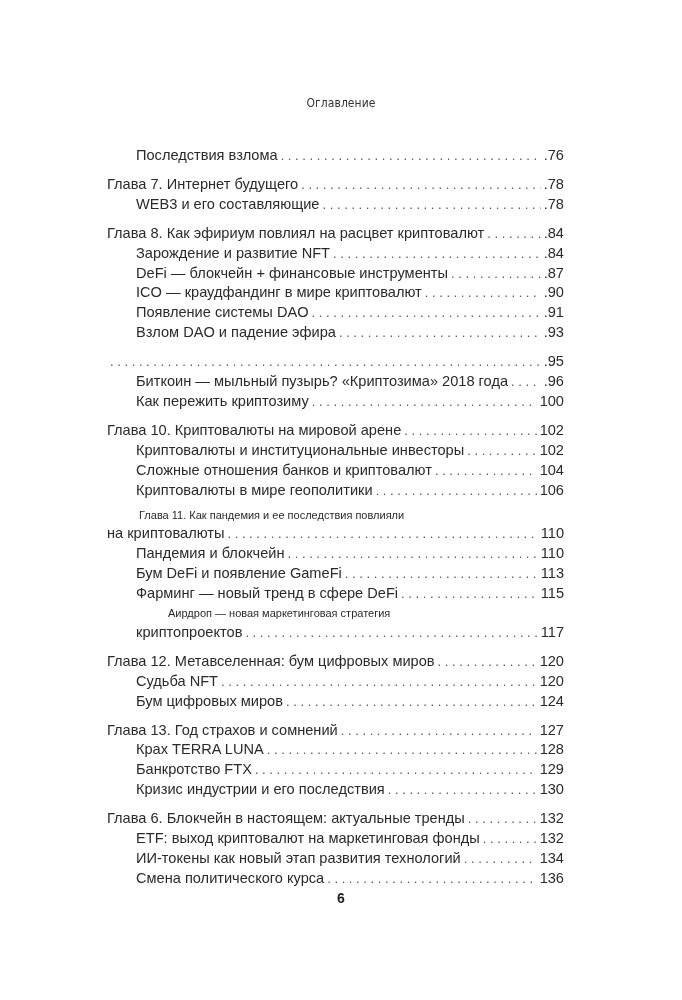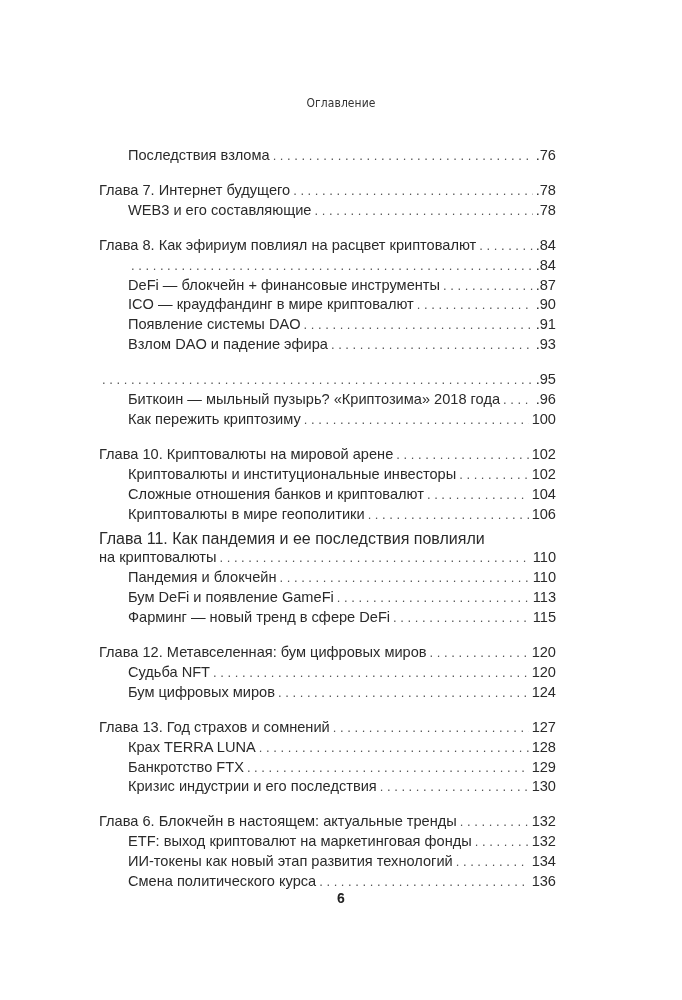--- a/index.html
+++ b/index.html
@@ -23,32 +23,32 @@
     text-align: center;
     font-family: "DejaVu Sans", sans-serif;
     font-size: 12.5px;
     letter-spacing: 0.1px;
     color: #333;
     transform: scaleX(0.86);
   }
   .toc {
     position: absolute;
     top: 146px;
-    left: 99px;
+    left: 107px;
     width: 457px;
   }
   .entry {
     position: relative;
     font-size: 14.6px;
     line-height: 18.9px;
     display: flex;
     align-items: baseline;
   }
   .entry.chapter {
-    margin-top: 15px;
+    margin-top: 9px;
   }
   .entry.sub {
     padding-left: 29px;
   }
   .entry .title {
     white-space: nowrap;
     flex: 0 0 auto;
   }
   .entry .dots {
     flex: 1 1 auto;
@@ -65,22 +65,23 @@
   }
   .entry .page {
     flex: 0 0 auto;
     text-align: center;
   }
   .wrap-block {
     display: block;
   }
   .wrap-block .first-line {
     white-space: nowrap;
-    font-size: 16px;
+    font-size: 11px;
     line-height: 18.9px;
+    margin-left: 32px;
   }
   .chapter-wrap { margin-top: 5px; }
   .sub-wrap { padding-left: 29px; }
   .folio {
     position: absolute;
     top: 890px;
     left: 0;
     width: 682px;
     text-align: center;
     font-size: 14px;
@@ -111,20 +112,21 @@
     <span class="dots"></span>
     <span class="page">.78</span>
   </div>
 
   <div class="entry chapter">
     <span class="title">Глава 8. Как эфириум повлиял на расцвет криптовалют</span>
     <span class="dots"></span>
     <span class="page">.84</span>
   </div>
   <div class="entry sub">
+    <span class="title">Зарождение и развитие NFT</span>
     <span class="dots"></span>
     <span class="page">.84</span>
   </div>
   <div class="entry sub">
     <span class="title">DeFi — блокчейн + финансовые инструменты</span>
     <span class="dots"></span>
     <span class="page">.87</span>
   </div>
   <div class="entry sub">
     <span class="title">ICO — краудфандинг в мире криптовалют</span>
@@ -194,20 +196,28 @@
   <div class="entry sub">
     <span class="title">Бум DeFi и появление GameFi</span>
     <span class="dots"></span>
     <span class="page">113</span>
   </div>
   <div class="entry sub">
     <span class="title">Фарминг — новый тренд в сфере DeFi</span>
     <span class="dots"></span>
     <span class="page">115</span>
   </div>
+  <div class="wrap-block sub-wrap">
+    <div class="first-line">Аирдроп — новая маркетинговая стратегия</div>
+    <div class="entry">
+      <span class="title">криптопроектов</span>
+      <span class="dots"></span>
+      <span class="page">117</span>
+    </div>
+  </div>
 
   <div class="entry chapter">
     <span class="title">Глава 12. Метавселенная: бум цифровых миров</span>
     <span class="dots"></span>
     <span class="page">120</span>
   </div>
   <div class="entry sub">
     <span class="title">Судьба NFT</span>
     <span class="dots"></span>
     <span class="page">120</span>

